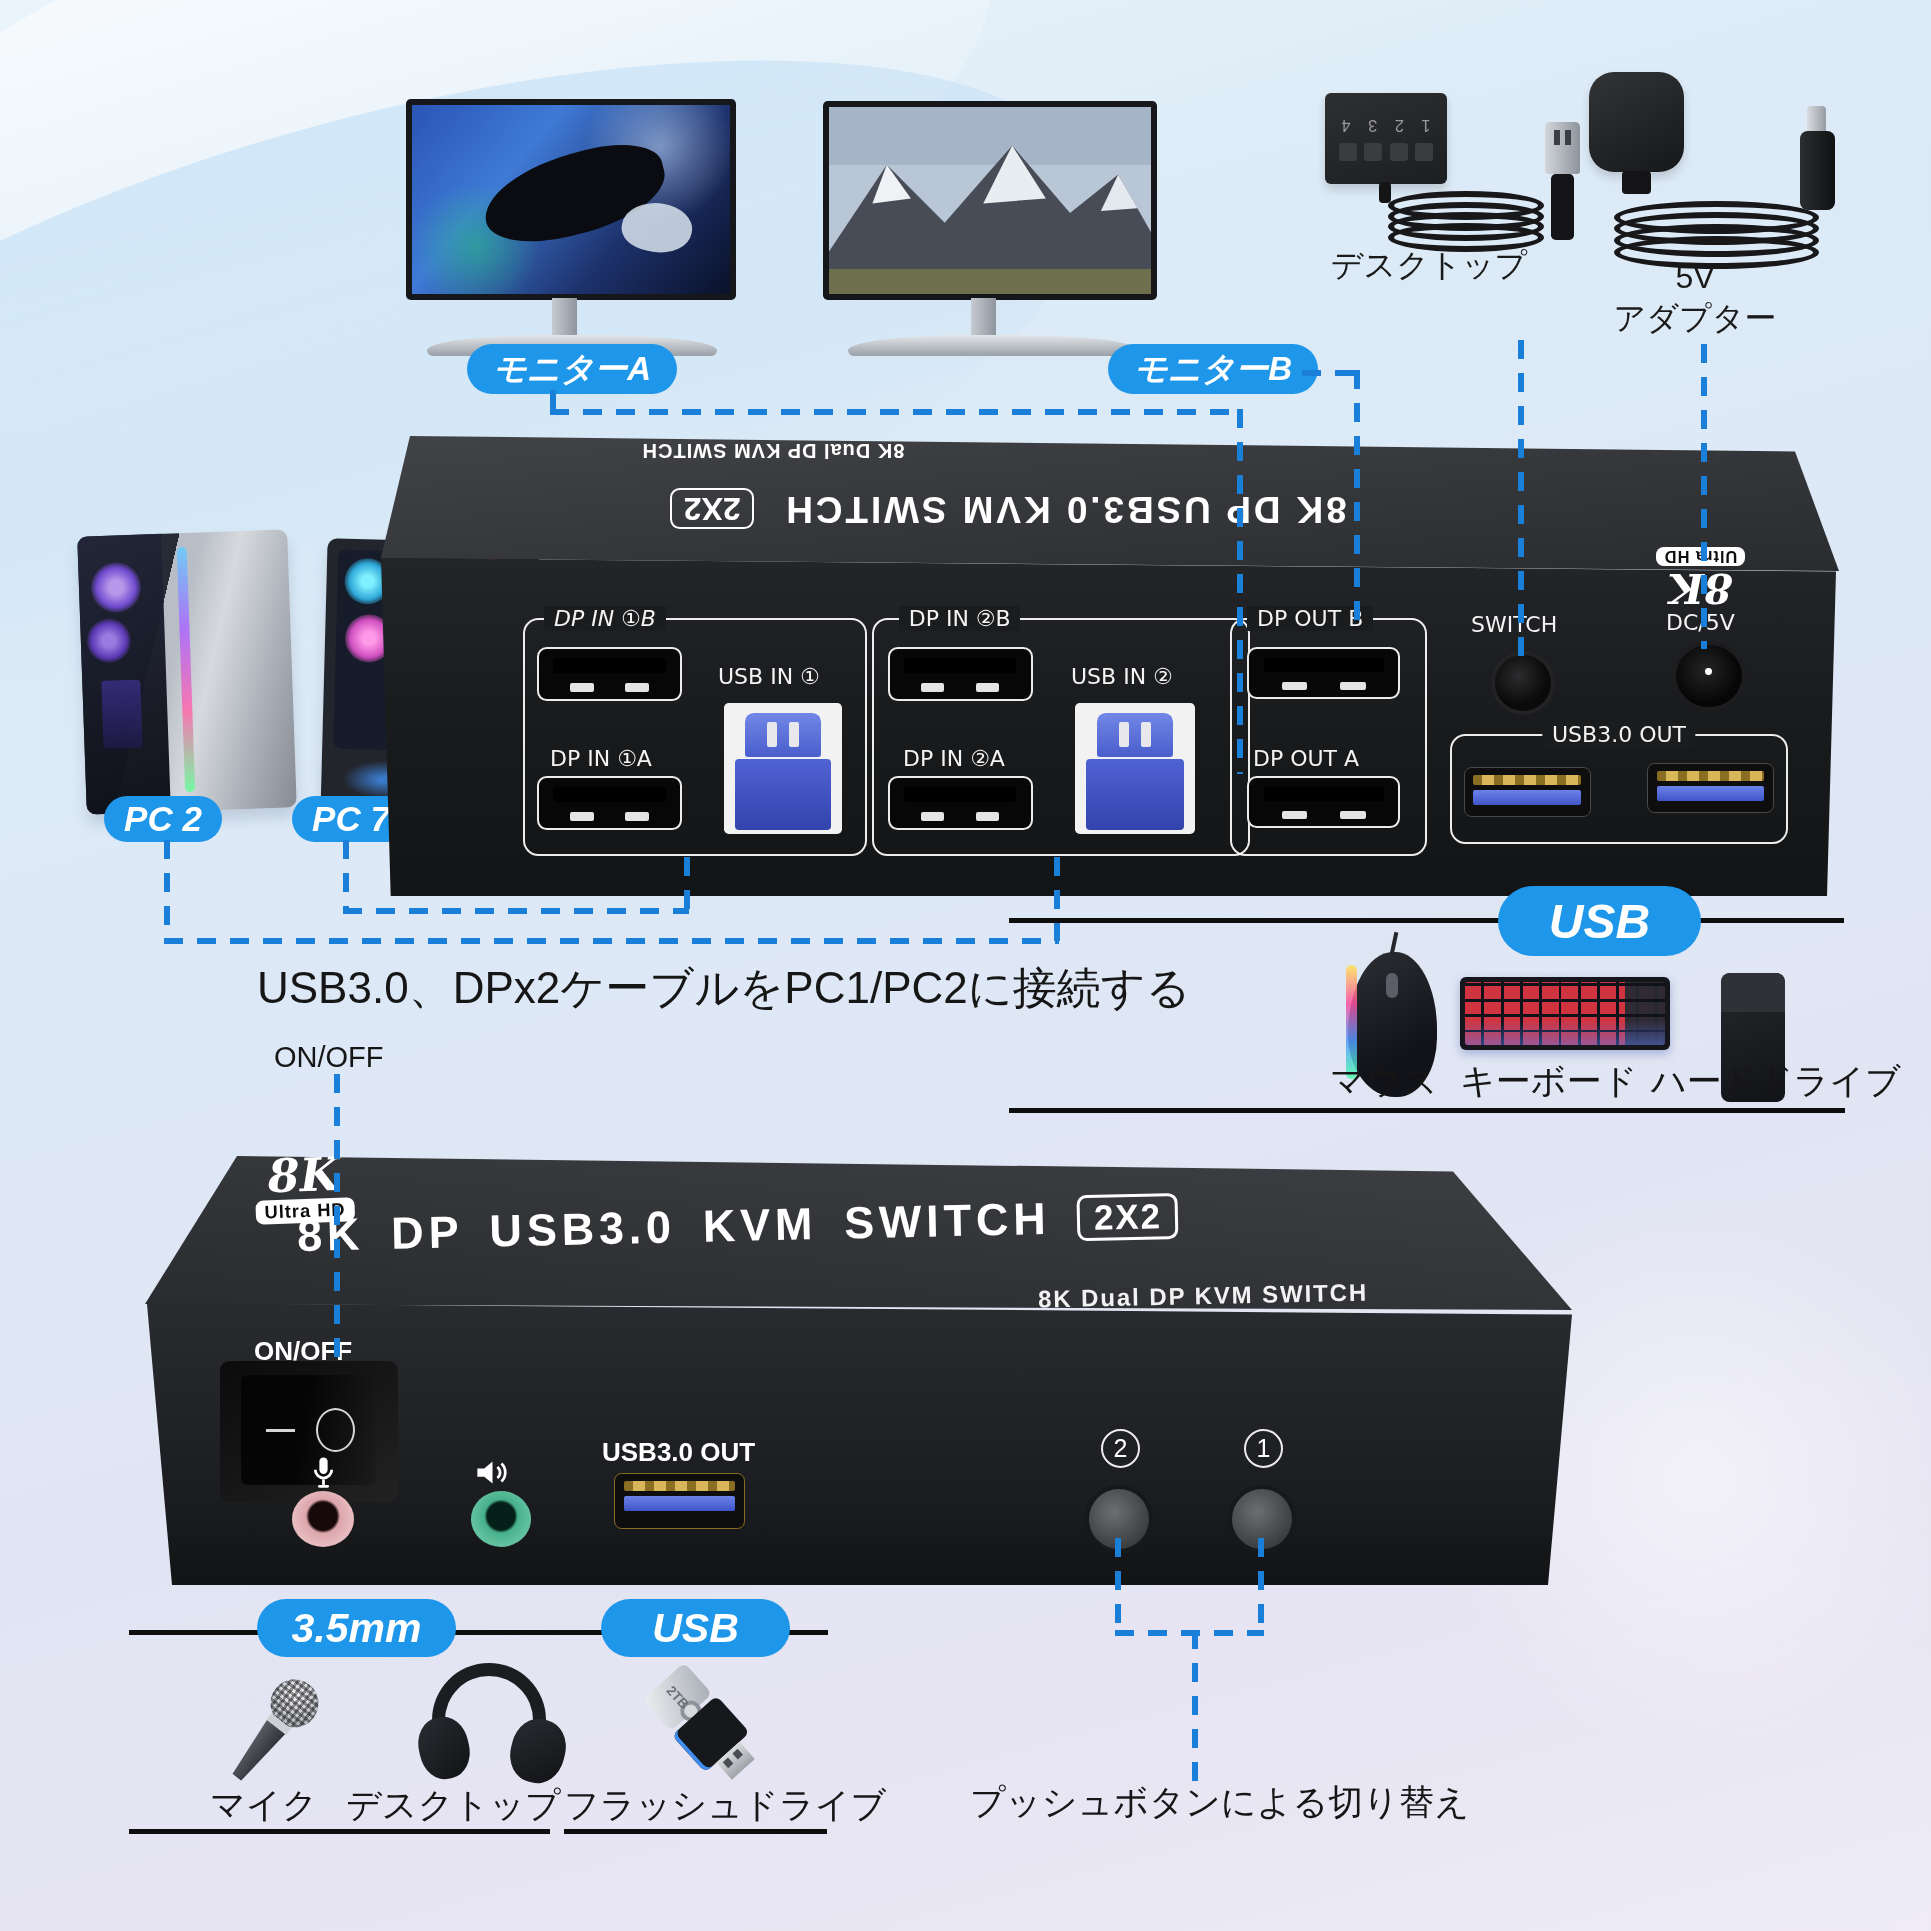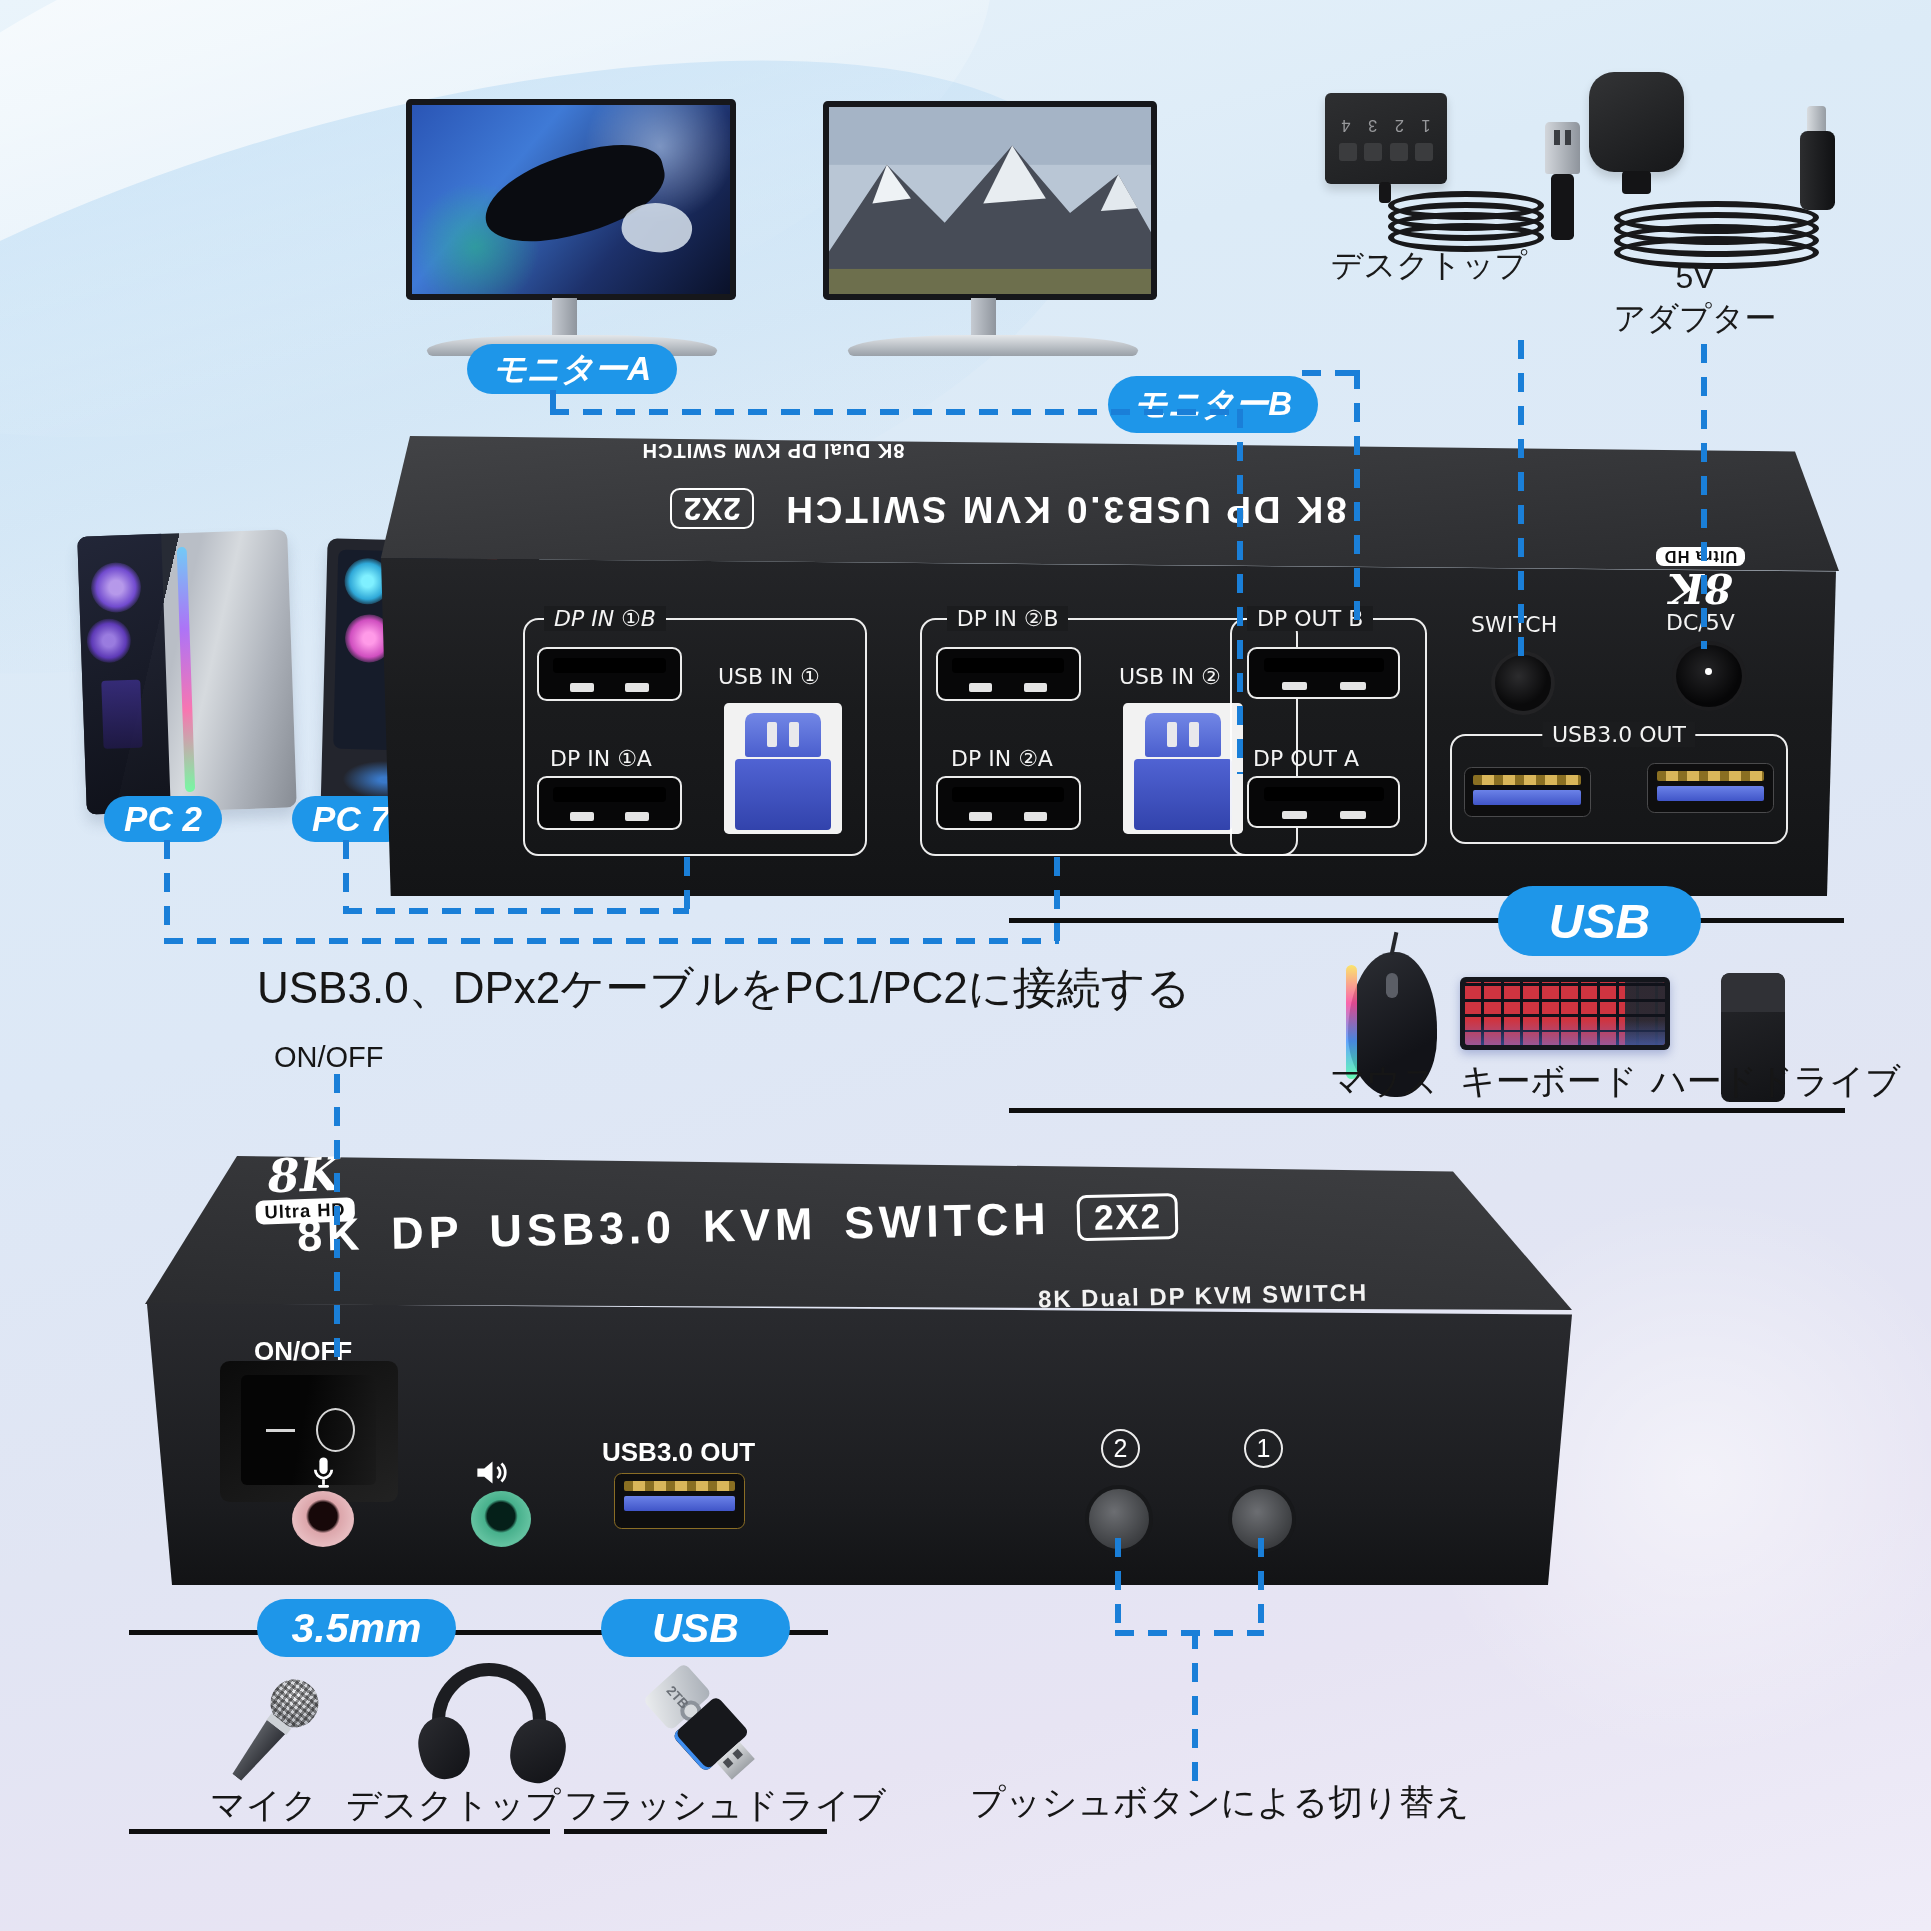--- a/index.html
+++ b/index.html
@@ -68,21 +68,21 @@
     <polygon points="300,70 320,105 282,108" fill="#e3e9ee"></polygon>
     <rect y="168" width="334" height="26" fill="#6d6f4d"></rect>
   </svg>
 </div>
 <div class="mstandneck" style="left:971px;top:298px;width:25px;height:39px;"></div>
 <div class="mbase" style="left:848px;top:335px;width:290px;height:21px;"></div>
 
 <div class="pill abs" style="left:467px;top:344px;width:210px;height:50px;font-size:33px;">
     <span>モニターA</span>
   </div>
-<div class="pill abs" style="left:1108px;top:344px;width:210px;height:57px;font-size:33px;margin-top:32px;">
+<div class="pill abs" style="left:1108px;top:344px;width:210px;height:50px;font-size:33px;">
     <span>モニターB</span>
   </div>
 
 <div class="abs" style="left:1325px;top:93px;width:122px;height:91px;background:linear-gradient(160deg,#2e2f31,#1d1e20);border-radius:5.8px;box-shadow:0 5.8px 9.7px rgba(0,0,0,.15);">
   <div style="width:100%;height:100%;transform:rotate(180deg);display:flex;flex-direction:column;justify-content:center;gap:7.7px;padding:7.7px 13.5px;">
     <div style="display:flex;justify-content:space-between;">
       <span style="width:18.3px;height:18.3px;background:#3b3c3e;border-radius:2.9px;"></span>
       <span style="width:18.3px;height:18.3px;background:#3b3c3e;border-radius:2.9px;"></span>
       <span style="width:18.3px;height:18.3px;background:#3b3c3e;border-radius:2.9px;"></span>
       <span style="width:18.3px;height:18.3px;background:#3b3c3e;border-radius:2.9px;"></span>
@@ -180,21 +180,21 @@
     <div class="bbody"></div>
   </div>
   <span class="plabel2" style="left:25px;top:126px;">DP IN ①A</span>
   <div class="dpport" style="left:11.6px;top:156px;width:145px;height:54px;">
       <span class="dpslot"></span>
       <span class="dpf" style="left:22%;"></span>
       <span class="dpf" style="right:22%;"></span>
     </div>
 </div>
 
-<div class="pgroup" style="left:872px;top:618px;width:378px;height:238px;margin-left:48px;">
+<div class="pgroup" style="left:872px;top:618px;width:378px;height:238px;">
   <span class="pglabel" style="left:25px;">DP IN ②B</span>
   <div class="dpport" style="left:13.5px;top:27px;width:145px;height:54px;">
       <span class="dpslot"></span>
       <span class="dpf" style="left:22%;"></span>
       <span class="dpf" style="right:22%;"></span>
     </div>
   <span class="plabel2" style="left:197px;top:44px;">USB IN ②</span>
   <div class="usbb" style="left:201px;top:83px;width:120px;height:131px;">
     <div class="bneck">
         <span class="bpin"></span>

